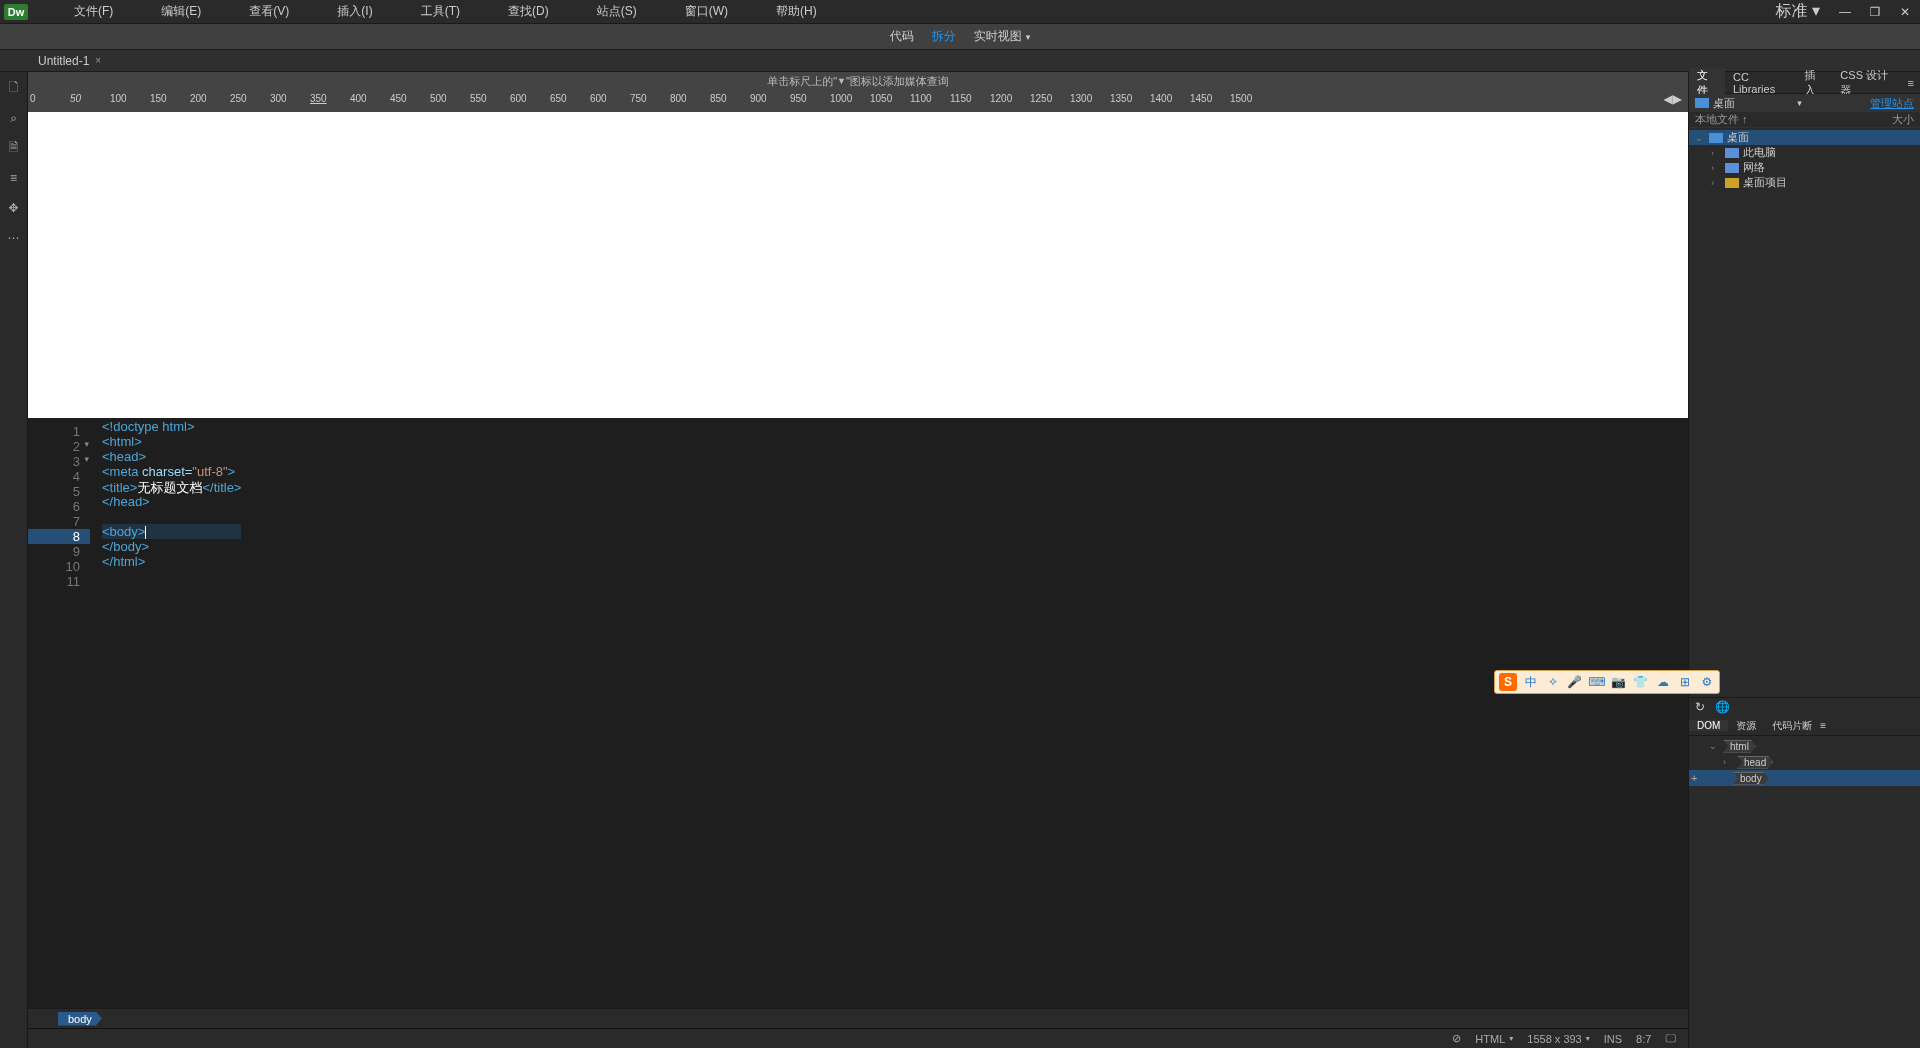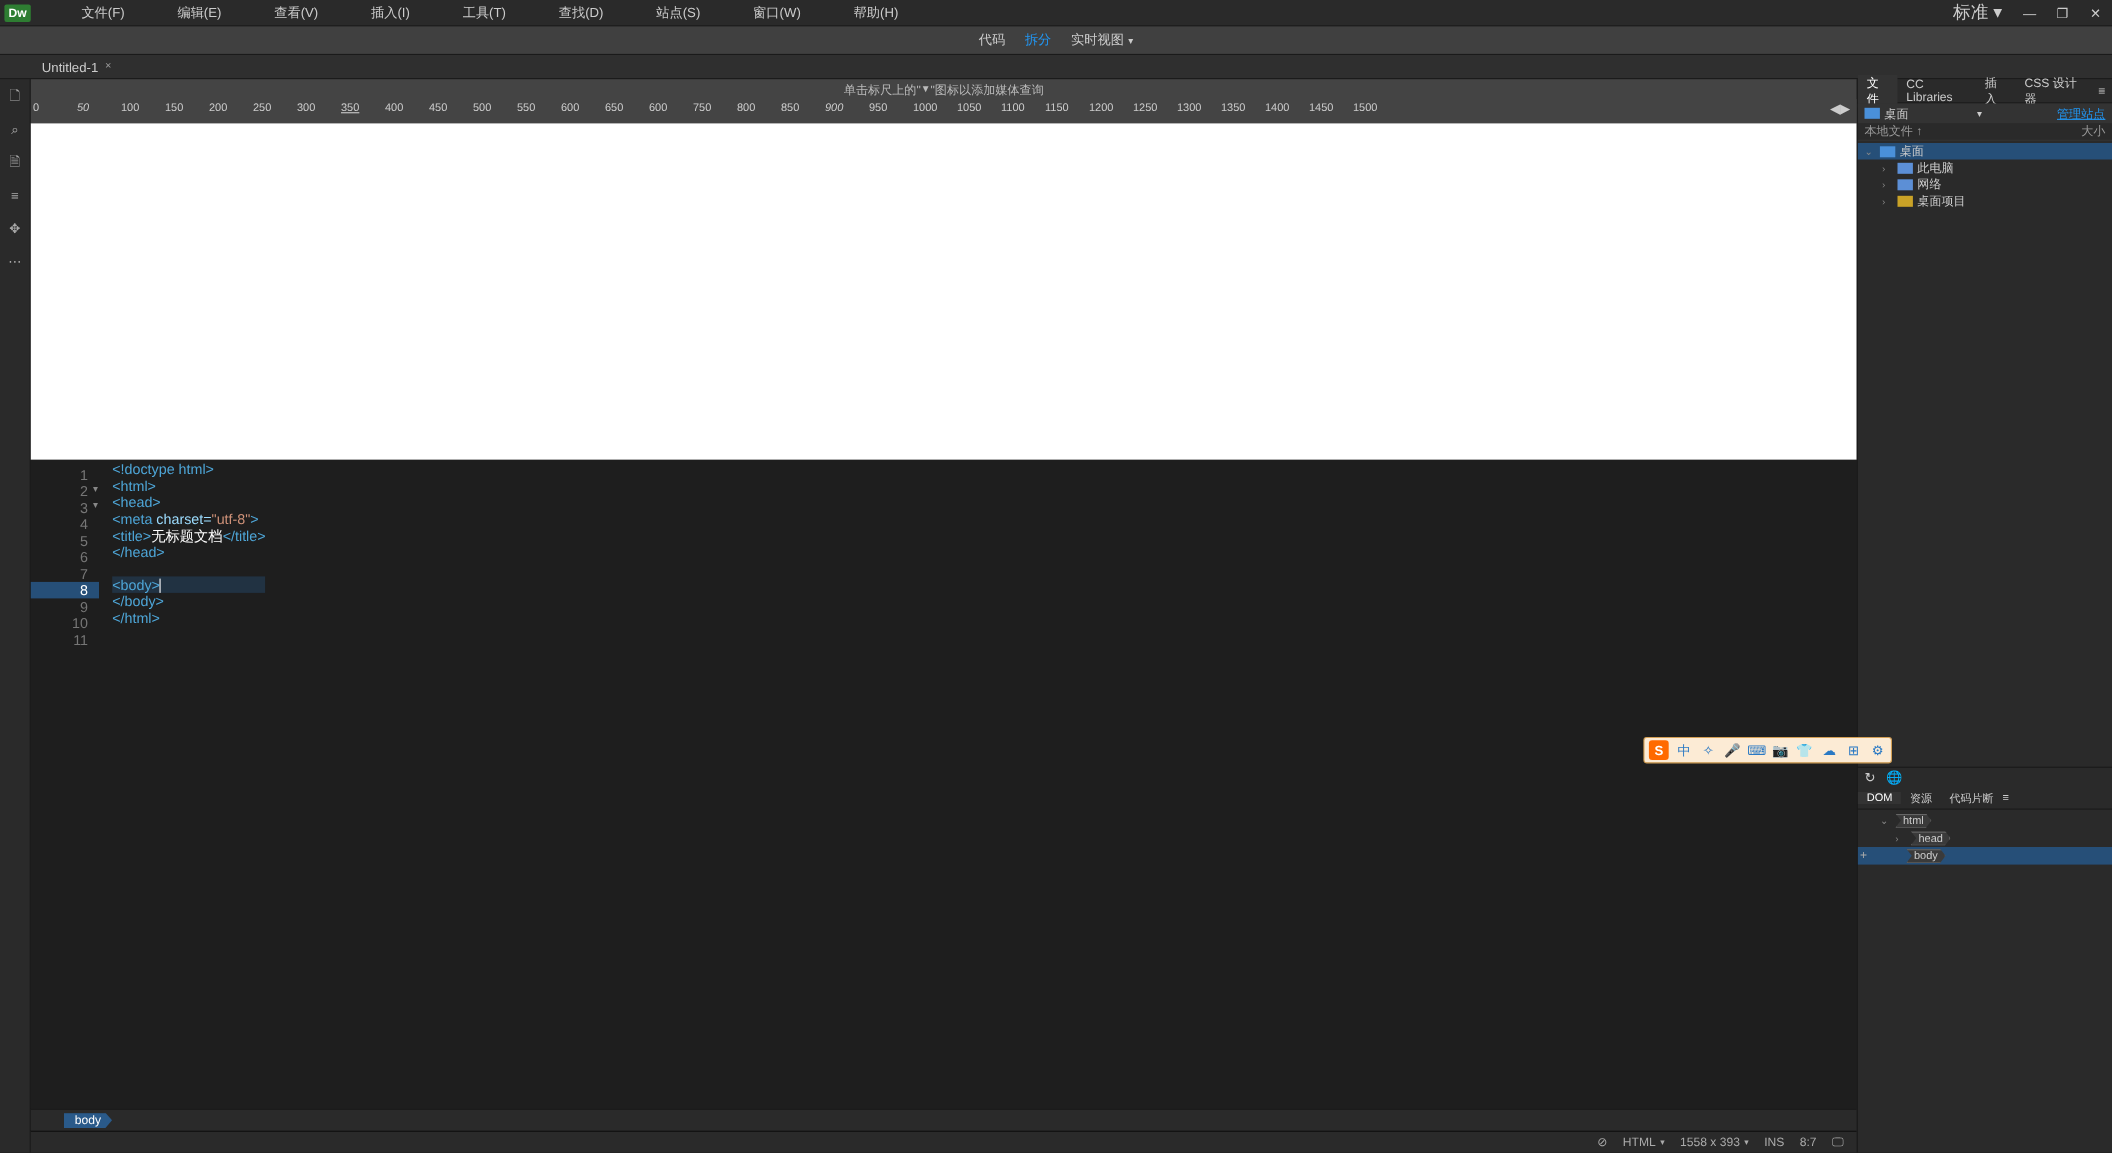--- a/index.html
+++ b/index.html
@@ -170,21 +170,21 @@
         <span class="tick" style="left: 322px;">400</span>
         <span class="tick" style="left: 362px;">450</span>
         <span class="tick" style="left: 402px;">500</span>
         <span class="tick" style="left: 442px;">550</span>
         <span class="tick" style="left: 482px;">600</span>
         <span class="tick" style="left: 522px;">650</span>
         <span class="tick" style="left: 562px;">600</span>
         <span class="tick" style="left: 602px;">750</span>
         <span class="tick" style="left: 642px;">800</span>
         <span class="tick" style="left: 682px;">850</span>
-        <span class="tick" style="left: 722px; font-style: italic;">900</span>
+        <span class="tick" style="left: 722px;">900</span>
         <span class="tick" style="left: 762px;">950</span>
         <span class="tick" style="left: 802px;">1000</span>
         <span class="tick" style="left: 842px;">1050</span>
         <span class="tick" style="left: 882px;">1100</span>
         <span class="tick" style="left: 922px;">1150</span>
         <span class="tick" style="left: 962px;">1200</span>
         <span class="tick" style="left: 1002px;">1250</span>
         <span class="tick" style="left: 1042px;">1300</span>
         <span class="tick" style="left: 1082px;">1350</span>
         <span class="tick" style="left: 1122px;">1400</span>

